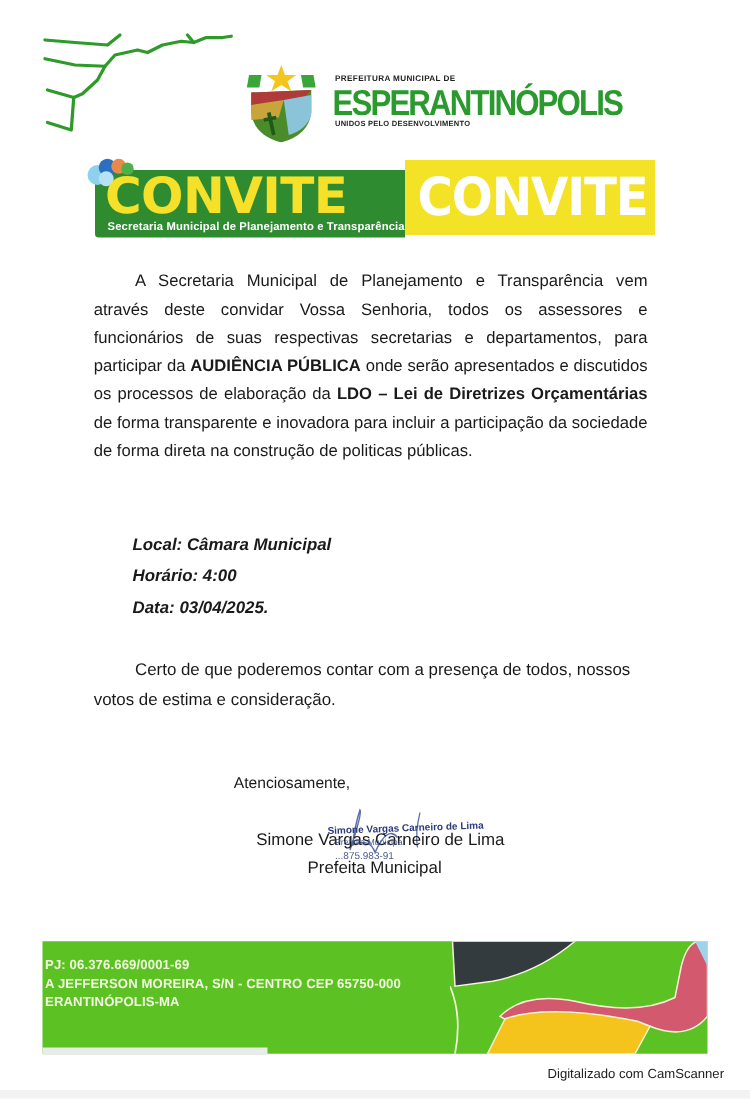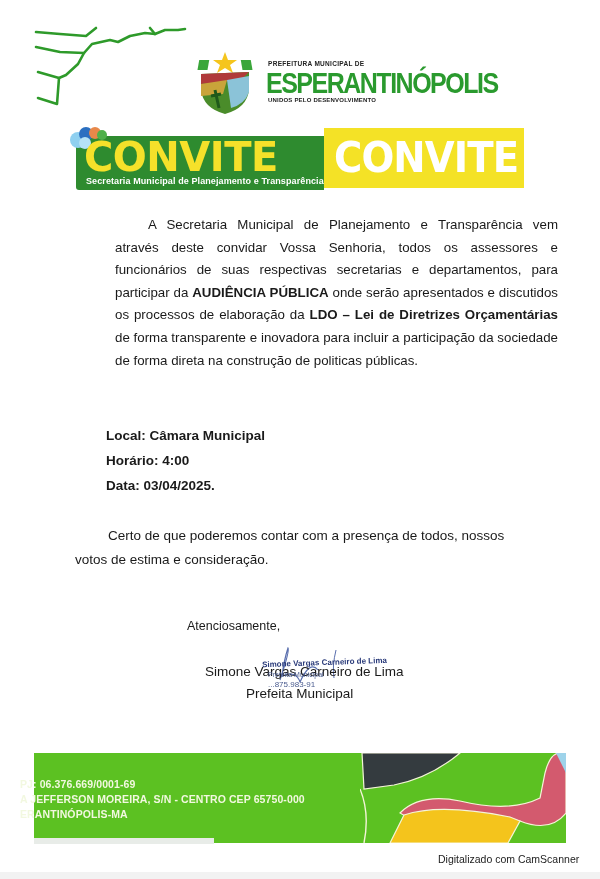--- a/index.html
+++ b/index.html
@@ -9,34 +9,34 @@
   #crest { left:197px; top:50px; width:56px; height:64px; }
   .pm-top { left:268px; top:60px; font-size:6.5px; font-weight:bold; letter-spacing:0.3px; color:#222; }
   .pm-name { left:266px; top:67px; font-size:25px; font-weight:bold; color:#2a9a2e; letter-spacing:-1.5px; transform:scaleY(1.15); transform-origin:left top; font-family:"Liberation Sans Narrow","Liberation Sans", sans-serif; }
   .pm-sub { left:268px; top:97px; font-size:6px; font-weight:bold; color:#222; letter-spacing:0.2px; }
   .semplan-box { left:76px; top:136px; width:248px; height:54px; background:#2e8b2f; border-radius:3px 0 0 3px; }
   .semplan-word { left:84px; top:134px; font-size:40px; font-weight:bold; color:#f5e12a; letter-spacing:-0.5px; font-family:"DejaVu Sans", sans-serif; }
   .semplan-sub { left:86px; top:176px; font-size:9px; color:#ffffff; letter-spacing:0.1px;font-weight:bold; }
   .convite-box { left:324px; top:128px; width:200px; height:60px; background:#f4e226; }
   .convite-word { left:334px; top:133px; font-size:42px; font-weight:bold; color:#ffffff; letter-spacing:-1px; transform:scaleX(0.92); transform-origin:left top; font-family:"DejaVu Sans", sans-serif; }
   #clouds { left:68px; top:124px; width:42px; height:26px; }
-  .para { left:75px; width:443px; font-size:13.3px; line-height:22.6px; text-align:justify; text-align-last:left;margin-left:40px; }
+  .para { left:75px; width:443px; font-size:13.3px; line-height:22.6px; text-align:justify; text-align-last:left; }
   .p1 { top:214px; text-indent:33px; }
-  .info { left:106px; font-size:13.5px; font-weight:bold; }
+  .info { left:106px; font-size:13.5px; font-weight:bold;font-style:italic; }
   .closing { left:75px; top:524px; width:455px; font-size:13.5px; line-height:24px; text-indent:33px; }
   .att { left:187px; top:619px; font-size:12.5px;text-align:center; }
   .sig-name { left:205px; top:664px; font-size:13.5px; }
   .sig-title { left:246px; top:686px; font-size:13.5px; }
   #signature { left:240px; top:640px; width:130px; height:60px; }
   .stamp1 { left:262px; top:658px; font-size:8px; color:#2a3b7a; font-weight:bold; transform:rotate(-2deg); }
   .stamp2 { left:268px; top:671px; font-size:7px; color:#4b5c8f; }
   .stamp3 { left:268px; top:680px; font-size:8px; color:#4b5c8f;text-align:right; }
   #footer-band { left:34px; top:753px; width:532px; height:90px; background:#5cc122; }
   .footer-shadow { left:34px; top:838px; width:180px; height:6px; background:#e8ece8; }
-  .foot-line { left:20px; font-size:10.5px; font-weight:bold; color:#f2f8e0; letter-spacing:0.1px;margin-top:12px; }
+  .foot-line { left:36px; font-size:10.5px; font-weight:bold; color:#f2f8e0; letter-spacing:0.1px; }
   #footer-art { left:360px; top:753px; width:206px; height:90px; }
   .camscanner { left:438px; top:853px; font-size:10.5px; color:#222; }
   .bottom-strip { left:0; top:872px; width:600px; height:7px; background:#f2f2f2; }
 </style>
 </head>
 <body>
 
 <svg id="corner-art" class="abs" viewBox="0 0 200 120">
   <g fill="none" stroke="#2e9a2a" stroke-width="2.6" stroke-linecap="round" stroke-linejoin="round">
     <path d="M36 32 L60 34 L86 36 L96 28"></path>

